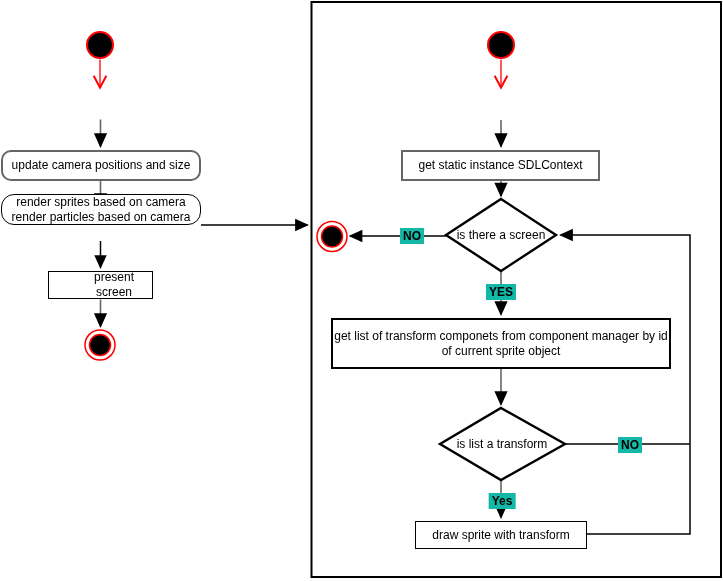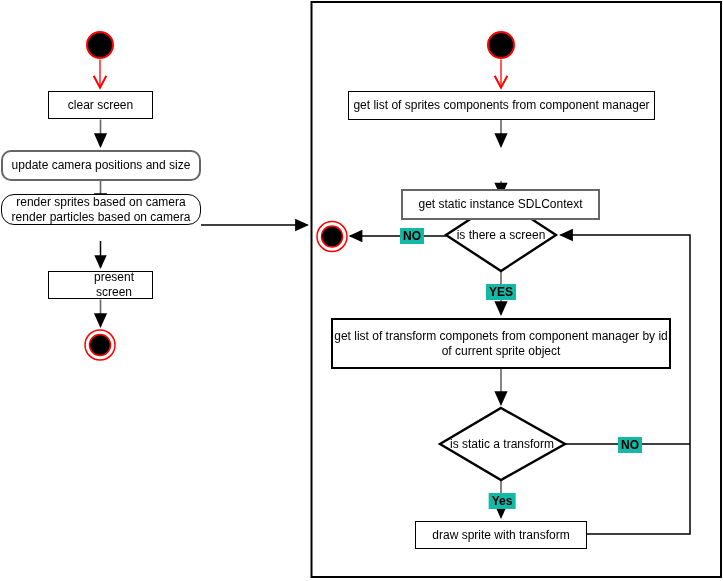--- a/index.html
+++ b/index.html
@@ -86,33 +86,31 @@
     <g>
       <circle cx="100" cy="345" r="15" fill="#ffffff" stroke="#ff0000" stroke-width="1.5"></circle>
       <circle cx="100" cy="345" r="10.5" fill="#000000" stroke="#ff0000" stroke-width="1.5"></circle>
     </g>
     <g>
       <circle cx="332" cy="236.5" r="15" fill="#ffffff" stroke="#ff0000" stroke-width="1.5"></circle>
       <circle cx="332" cy="236.5" r="10.5" fill="#000000" stroke="#ff0000" stroke-width="1.5"></circle>
     </g>
   </svg>
 
-  <div class="box b-black" style="left:48px; top:91px; width:105px; height:28px;">clear screen</div>
   <div class="box b-gray" style="left:1px; top:150px; width:200px; height:31px;border-radius:10px;">update camera positions and size</div>
   <div class="box b-black" style="left:1px; top:194px; width:200px; height:31px;border-radius:13px;">render sprites based on camera
 render particles based on camera</div>
   <div class="box b-black" style="left:48px; top:271px; width:105px; height:28px;padding-left:27px;">present screen</div>
 
-  <div class="box b-black" style="left:348px; top:91px; width:307px; height:29px;">get list of sprites components from component manager</div>
-  <div class="box b-gray" style="left:401px; top:150px; width:199px; height:31px;margin-top:39px;">get static instance SDLContext</div>
+  <div class="box b-gray" style="left:401px; top:150px; width:199px; height:31px;">get static instance SDLContext</div>
   <div class="box b-black" style="left:415px; top:521px; width:172px; height:28px;">draw sprite with transform</div>
   <div class="box b-black2" style="left:331px; top:318px; width:340px; height:51px;">get list of transform componets from component manager by id
 of current sprite object</div>
 
   <div class="dtext" style="left:501px; top:235px; width:110px;">is there a screen</div>
-  <div class="dtext" style="left:502px; top:444px; width:125px;">is static a transform</div>
+  <div class="dtext" style="left:502px; top:444px; width:125px;">is list a transform</div>
 
   <div class="edge-label" style="left:412px; top:236px;">NO</div>
   <div class="edge-label" style="left:501px; top:292px;">YES</div>
   <div class="edge-label" style="left:630px; top:445px;">NO</div>
   <div class="edge-label" style="left:502px; top:501px;">Yes</div>
 
 </div>
 
 </body></html>

